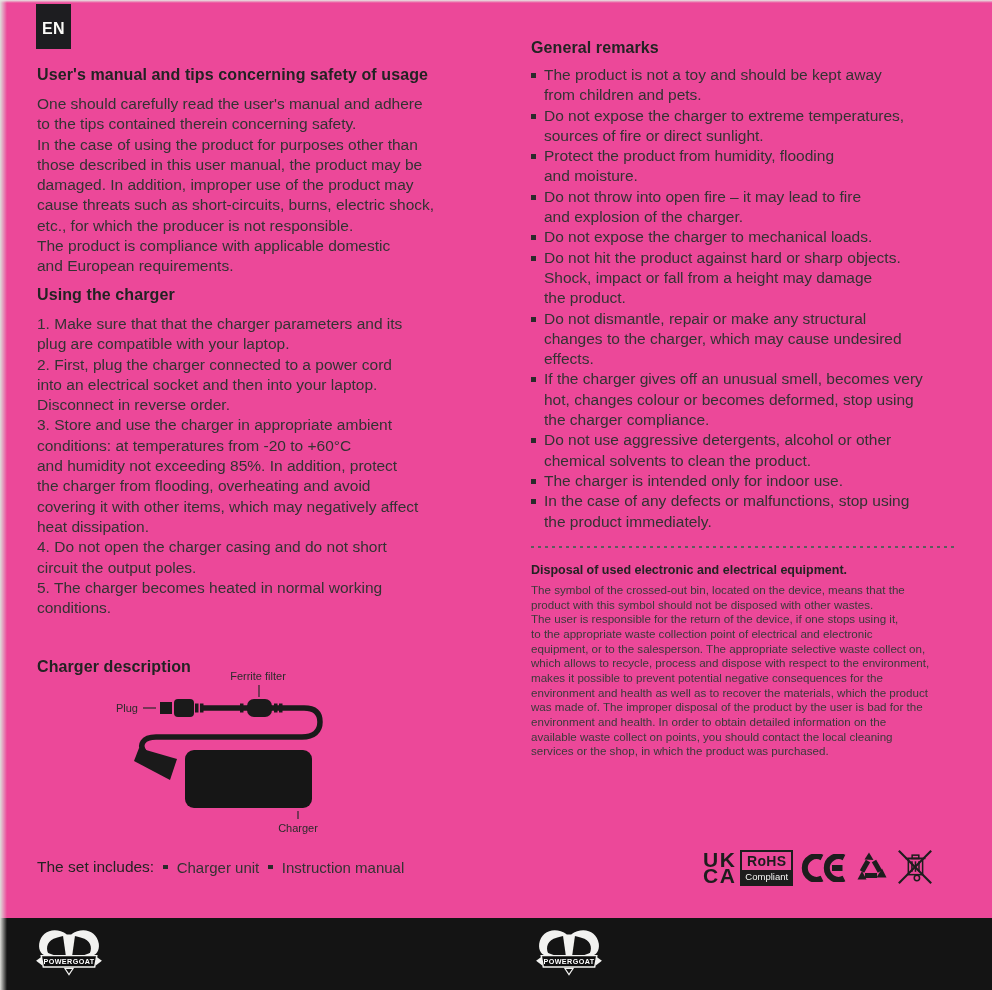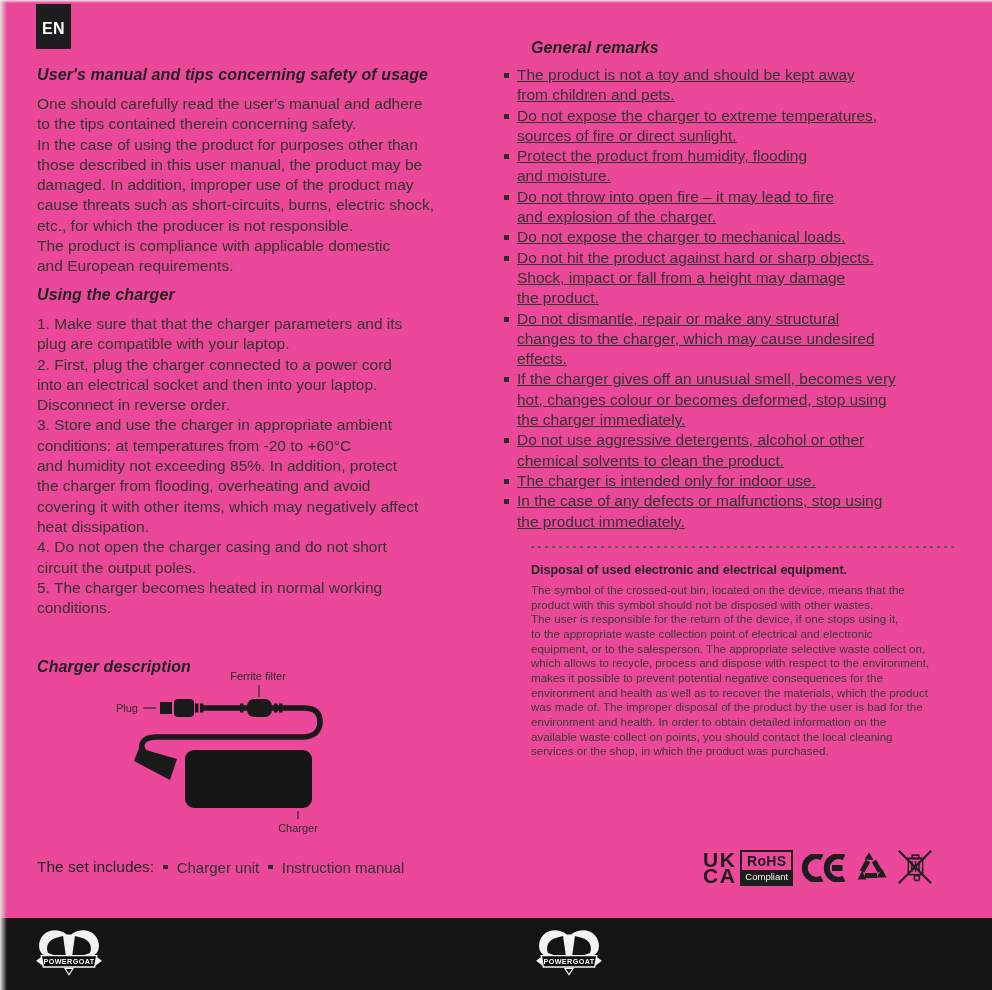--- a/index.html
+++ b/index.html
@@ -6,21 +6,21 @@
   .page{position:relative;width:992px;height:990px;background:#ec4899;overflow:hidden;
         font-family:"Liberation Sans",sans-serif;color:#323232;}
   .page::before{content:"";position:absolute;top:0;bottom:0;left:0;width:7px;
         background:linear-gradient(90deg,#dededa,rgba(251,251,248,0));pointer-events:none;z-index:5;}
   .page::after{content:"";position:absolute;top:0;left:0;right:0;height:3px;
         background:linear-gradient(#e7e7e3,rgba(251,251,248,0));pointer-events:none;z-index:5;}
   .abs{position:absolute;}
   .en{left:36px;top:4px;width:35px;height:45px;background:#1d1d20;color:#fbfbf8;
       font-weight:bold;font-size:16px;letter-spacing:.5px;display:flex;align-items:center;
       justify-content:center;padding-top:5px;box-sizing:border-box;}
-  .h{font-weight:bold;font-size:16px;color:#232323;letter-spacing:.1px;font-style:italic;}
+  .h{font-weight:bold;font-size:16px;color:#232323;letter-spacing:.1px;}
   .body{font-size:15.5px;line-height:20.3px;white-space:pre-line;color:#333;}
   .bullets{display:flex;flex-direction:column;}
   .bullet{display:flex;align-items:flex-start;}
   .bm{flex:0 0 13px;height:20px;position:relative;}
   .bm::after{content:"";position:absolute;left:0;top:8px;width:5px;height:5px;background:#2b2b2b;}
   .bt{white-space:pre-line;font-size:15.5px;line-height:20.3px;color:#333;}
   .divider{height:2px;background:repeating-linear-gradient(90deg,#5c5c5c 0 3px,rgba(0,0,0,0) 3px 7px);}
   .small-h{font-weight:bold;font-size:12.5px;color:#232323;}
   .small-body{font-size:11.6px;line-height:14.65px;white-space:pre-line;color:#3a3a3a;}
   .set-line{display:flex;align-items:center;gap:9px;font-size:15px;color:#333;}
@@ -107,21 +107,21 @@
   <div class="abs set-line" style="left:37px;top:858px;">
     <span class="set-label">The set includes:</span>
     <span class="sq"></span>
     <span>Charger unit</span>
     <span class="sq"></span>
     <span>Instruction manual</span>
   </div>
 
   <div class="abs h" style="left:531px;top:39px;">General remarks</div>
 
-  <div class="abs bullets" style="left:504px;top:65px;width:450px;text-decoration:underline;">
+  <div class="abs bullets" style="left:531px;top:65px;width:450px;">
     <div class="bullet">
         <span class="bm"></span>
         <span class="bt">The product is not a toy and should be kept away
 from children and pets.</span>
       </div>
     <div class="bullet">
         <span class="bm"></span>
         <span class="bt">Do not expose the charger to extreme temperatures,
 sources of fire or direct sunlight.</span>
       </div>
@@ -148,21 +148,21 @@
     <div class="bullet">
         <span class="bm"></span>
         <span class="bt">Do not dismantle, repair or make any structural
 changes to the charger, which may cause undesired
 effects.</span>
       </div>
     <div class="bullet">
         <span class="bm"></span>
         <span class="bt">If the charger gives off an unusual smell, becomes very
 hot, changes colour or becomes deformed, stop using
-the charger immediately.</span>
+the charger compliance.</span>
       </div>
     <div class="bullet">
         <span class="bm"></span>
         <span class="bt">Do not use aggressive detergents, alcohol or other
 chemical solvents to clean the product.</span>
       </div>
     <div class="bullet">
         <span class="bm"></span>
         <span class="bt">The charger is intended only for indoor use.</span>
       </div>

